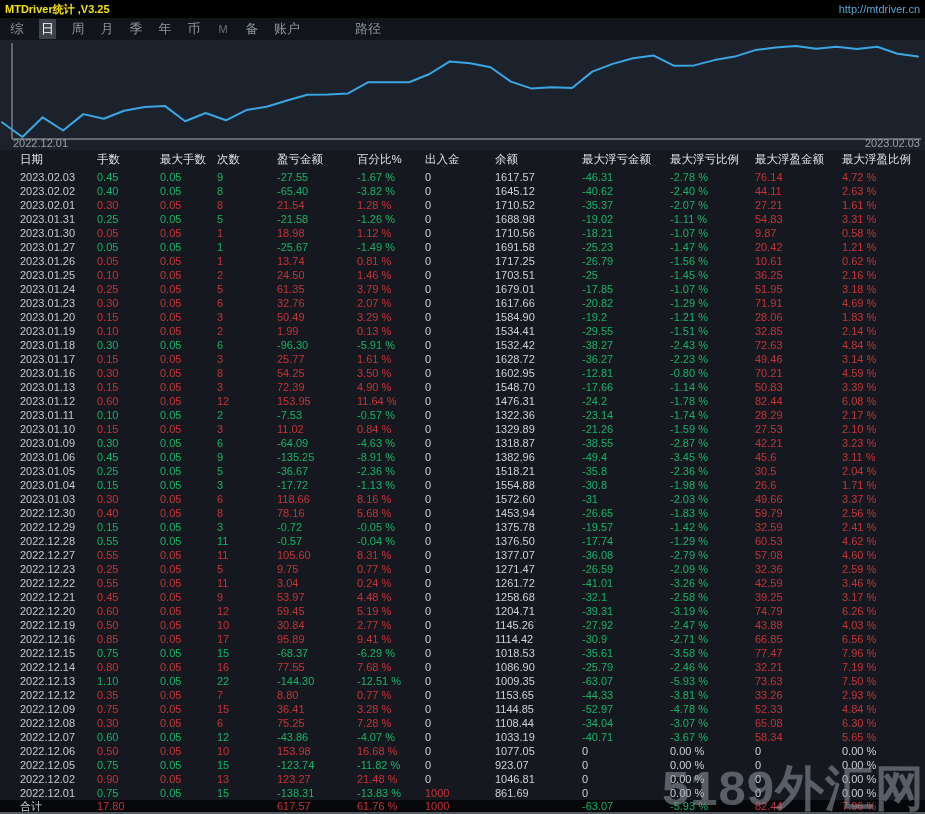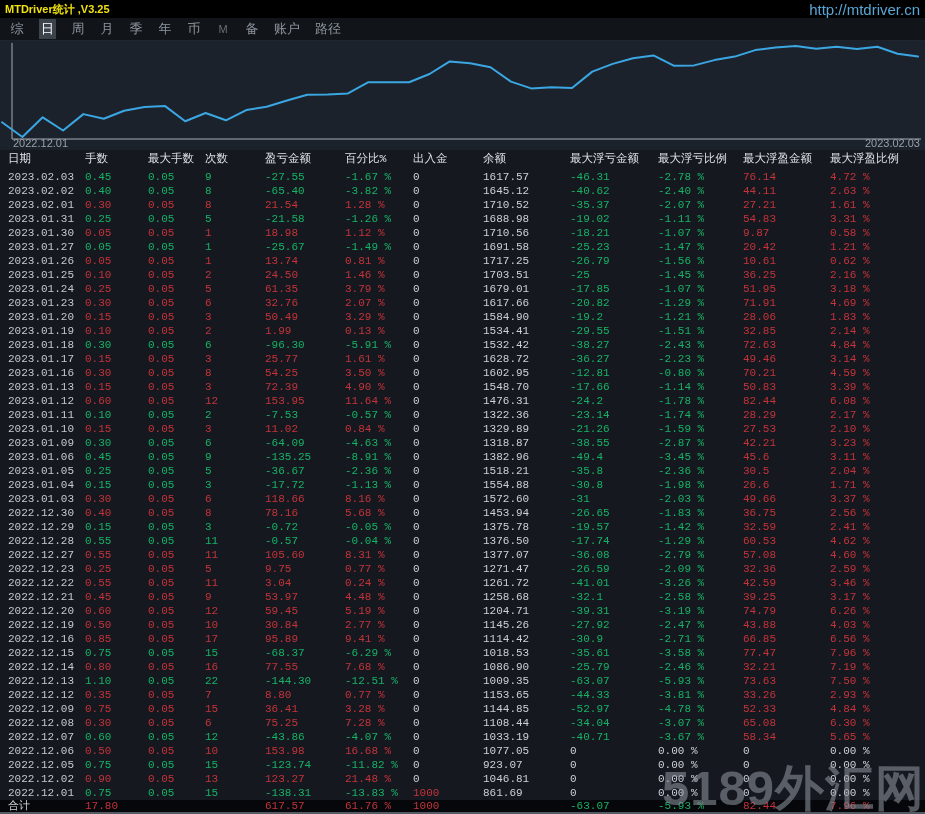--- a/index.html
+++ b/index.html
@@ -6,38 +6,38 @@
     --bg:#15191f; --panel:#1c222c; --red:#c5333a; --green:#17b266;
     --blue:#3aa7e2; --yellow:#efe20e; --url:#58a6d6;
   }
   *{box-sizing:border-box; margin:0; padding:0;}
   html,body{width:925px;height:814px;overflow:hidden;}
   body{background:#000;font-family:"Liberation Sans",sans-serif;}
   .window{position:relative;width:925px;height:814px;background:var(--bg);overflow:hidden;}
 
   .titlebar{height:18px;background:#000;display:flex;justify-content:space-between;align-items:center;padding:0 5px;}
   .titlebar .title{color:var(--yellow);font-size:11px;font-weight:bold;}
-  .titlebar .url{color:var(--url);font-size:15px;}
+  .titlebar .url{color:var(--url);font-size:11px;}
 
   .menubar{height:23px;background:#111419;display:flex;align-items:center;padding-left:10px;
            color:#8e959d;font-size:13px;border-bottom:1px solid #20242b;}
   .menu-item{min-width:14px;text-align:center;margin-right:15px;cursor:default;}
   .menu-item.selected{background:#3d434b;color:#ffffff;padding:1px 2px;}
   .menu-item.dim{color:#6a7076;font-size:11px;}
-  .menu-item.gap{}
+  .menu-item.gap{margin-left:40px;}
 
   .chart{position:relative;height:109px;background:var(--panel);}
   .chart svg{position:absolute;left:0;top:0;}
   .axis-label{position:absolute;top:96px;font-size:11px;color:#98a0a8;}
   .axis-label.left{left:13px;}
   .axis-label.right{right:5px;}
 
   .table{position:absolute;top:150px;left:0;width:925px;bottom:2px;background:var(--bg);font-size:11px;}
   .trow{display:grid;grid-template-columns:77px 63px 57px 60px 80px 68px 70px 87px 88px 85px 87px 1fr;
-        padding-left:8px;height:14px;line-height:14px;white-space:nowrap;font-family:Liberation Mono, monospace;}
+        padding-left:20px;height:14px;line-height:14px;white-space:nowrap;}
   .trow.thead{height:20px;line-height:18px;color:#dde1e6;font-size:11.5px;}
   .trow.total{background:#05070b;height:12px;line-height:12px;}
   .c-white{color:#ccd1d7;} .c-date{color:#c4c9d0;}
   .c-red{color:var(--red);} .c-green{color:var(--green);}
 
   .watermark{position:absolute;right:0;bottom:-2px;z-index:6;font-size:49px;font-weight:bold;
              color:rgba(145,152,162,0.55);letter-spacing:1px;line-height:1.15;pointer-events:none;}
   .bottom-strip{position:absolute;left:0;right:0;bottom:0;height:2px;background:#555b63;z-index:7;}
 </style>
 </head>
@@ -433,21 +433,21 @@
           <span class="c-date">2022.12.30</span>
           <span class="c-red">0.40</span>
           <span class="c-red">0.05</span>
           <span class="c-red">8</span>
           <span class="c-red">78.16</span>
           <span class="c-red">5.68 %</span>
           <span class="c-white">0</span>
           <span class="c-white">1453.94</span>
           <span class="c-green">-26.65</span>
           <span class="c-green">-1.83 %</span>
-          <span class="c-red">36.75</span>
+          <span class="c-red">59.79</span>
           <span class="c-red">2.56 %</span>
         </div>
         <div class="trow">
           <span class="c-date">2022.12.29</span>
           <span class="c-green">0.15</span>
           <span class="c-green">0.05</span>
           <span class="c-green">3</span>
           <span class="c-green">-0.72</span>
           <span class="c-green">-0.05 %</span>
           <span class="c-white">0</span>

